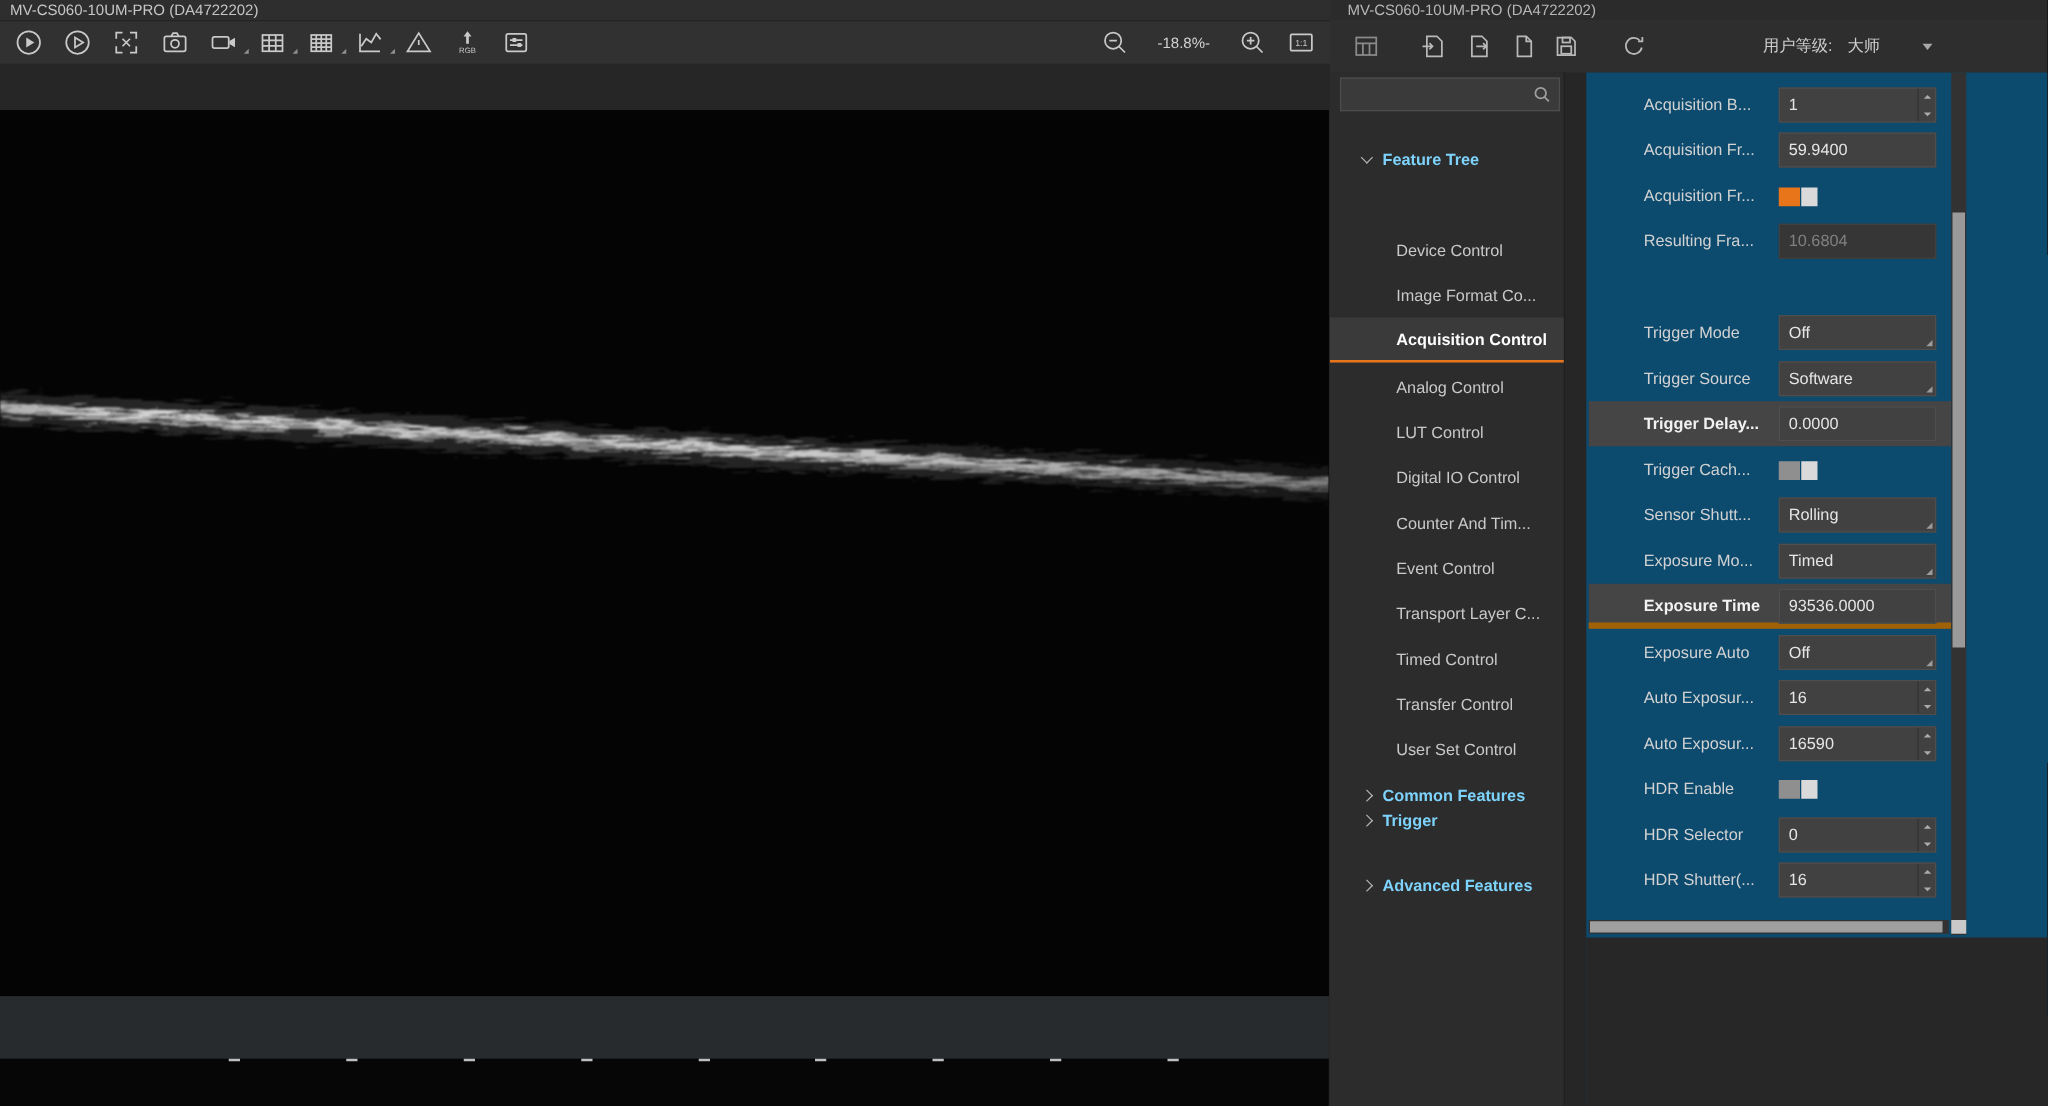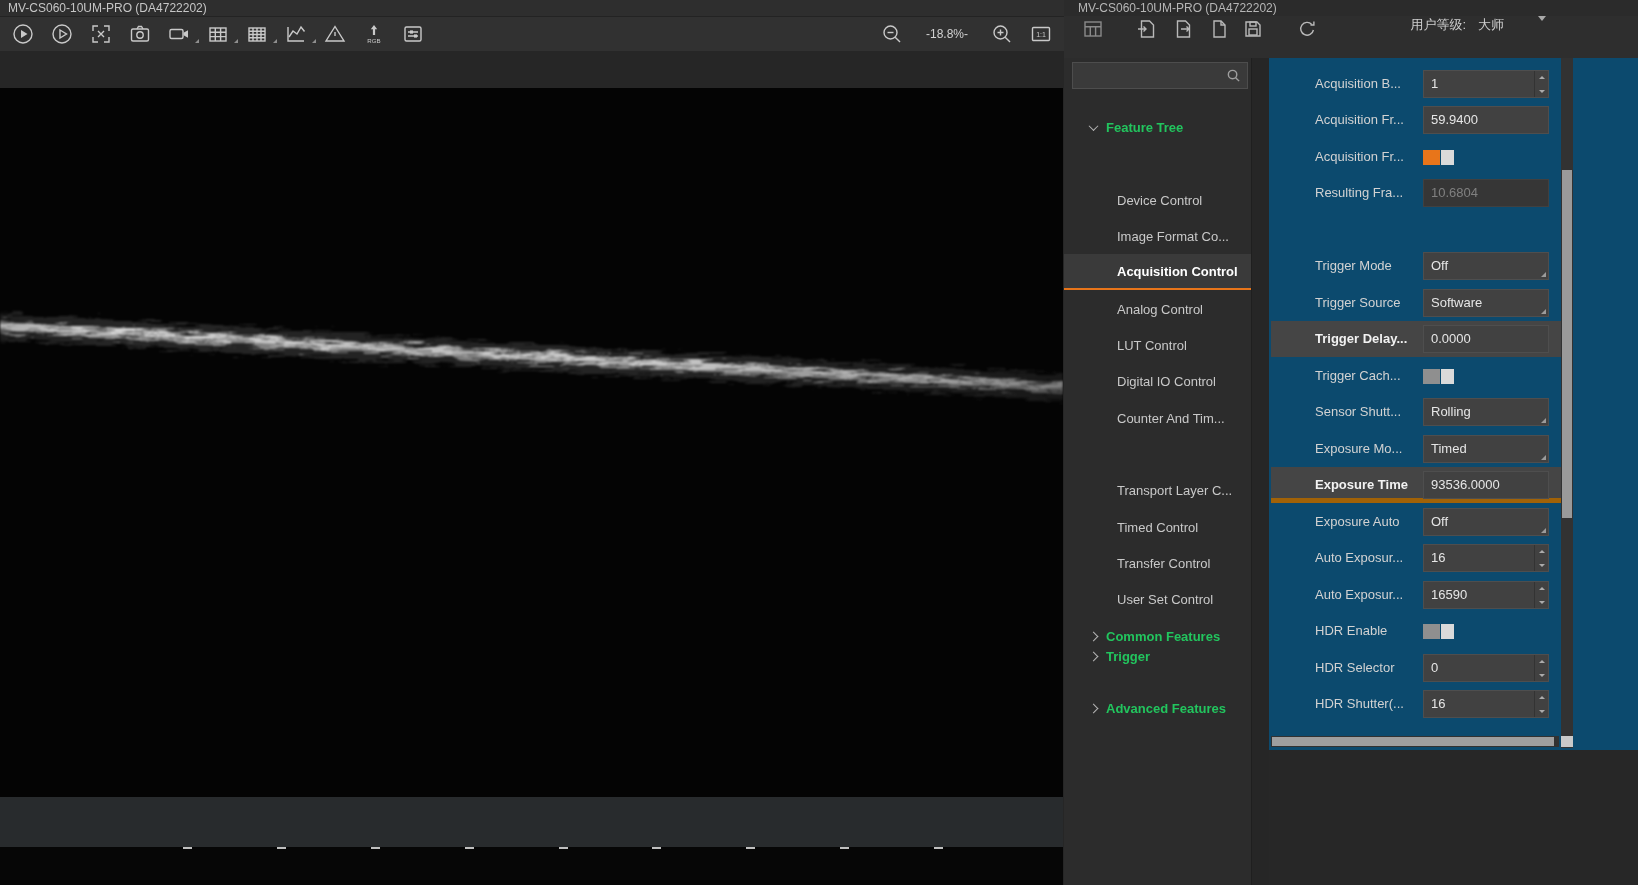--- a/index.html
+++ b/index.html
@@ -18,34 +18,34 @@
   .zoom-label{font-size:12px;color:#d2d2d2;margin:0 8px;white-space:nowrap}
   .viewport{position:absolute;left:0;top:88px;width:1063px;height:709px;background:#000}
   .viewport svg{display:block}
   .strip{position:absolute;left:0;top:797px;width:1063px;height:50px;background:#282b2d}
   .ruler{position:absolute;left:0;top:847px;width:1063px;height:38px;background:#060606}
   .tick{position:absolute;top:0;width:9px;height:2px;background:#bfbfbf}
 
   
   .right-header{position:absolute;left:1064px;top:0;width:574px;height:16px;background:#2b2b2b;font-size:12px;color:#b6b6b6;
     line-height:16px;padding-left:14px;white-space:nowrap;overflow:hidden}
-  .right-toolbar{position:absolute;left:1064px;top:16px;width:574px;height:42px;background:#2e2e2e;display:flex;align-items:flex-start;padding-right:92px}
+  .right-toolbar{position:absolute;left:1064px;top:16px;width:574px;height:42px;background:#2e2e2e;display:flex;align-items:center;padding-right:92px}
   .right-toolbar .tb-icon svg{stroke:#b9b9b9}
   .ml16{margin-left:16px}.ml28{margin-left:28px}.ml10{margin-left:10px}.ml8{margin-left:8px}.ml12{margin-left:12px}.ml34{margin-left:34px}
   .user-level{font-size:13px;color:#cfcfcf;white-space:nowrap}
   .caret-down{width:0;height:0;border-left:4px solid transparent;border-right:4px solid transparent;border-top:5px solid #a8a8a8;display:inline-block}
 
   
   .tree-panel{position:absolute;left:1064px;top:58px;width:188px;height:827px;background:#2c2c2c;border-right:1px solid #1f1f1f}
   .search{position:absolute;left:8px;top:4px;width:176px;height:27px;background:#3a3a3a;border:1px solid #4d4d4d;display:flex;align-items:center}
   .search input{flex:1;min-width:0;background:transparent;border:none;outline:none;color:#ddd;padding:0 6px;font-size:12px;font-family:"Liberation Sans",sans-serif}
   .search svg{width:15px;height:15px;stroke:#9f9f9f;fill:none;stroke-width:1.5;margin-right:6px;flex:0 0 auto}
   .titem{position:absolute;left:0;width:100%;height:36px;display:flex;align-items:center;cursor:default;white-space:nowrap;overflow:hidden}
   .titem .tlabel{font-size:13px;color:#c9c9c9}
-  .titem.hdr .tlabel{color:#22c55e;font-weight:bold}
+  .titem.hdr .tlabel{color:#7dd3fc;font-weight:bold}
   .titem.child .tlabel{margin-left:53px}
   .titem.selected{background:#3a3a3a;border-bottom:2px solid #e8751a}
   .titem.selected .tlabel{color:#fff;font-weight:bold}
   .chev{width:7px;height:7px;border-right:1.7px solid #b5b5b5;border-bottom:1.7px solid #b5b5b5;display:inline-block;margin-left:26px;margin-right:9px;flex:0 0 auto}
   .chev.down{transform:rotate(45deg) translate(-1px,-1px)}
   .chev.right{transform:rotate(-45deg)}
 
   
   .props-panel{position:absolute;left:1269px;top:58px;width:385px;height:827px;background:#0c4a6e}
   .props-footer{position:absolute;left:0;top:692px;width:100%;height:135px;background:#272727}
@@ -289,20 +289,23 @@
       </div>
     <div class="titem child" style="top:269px">
         <span class="tlabel">LUT Control</span>
       </div>
     <div class="titem child" style="top:305px">
         <span class="tlabel">Digital IO Control</span>
       </div>
     <div class="titem child" style="top:342px">
         <span class="tlabel">Counter And Tim...</span>
       </div>
+    <div class="titem child" style="top:378px">
+        <span class="tlabel">Event Control</span>
+      </div>
     <div class="titem child" style="top:414px">
         <span class="tlabel">Transport Layer C...</span>
       </div>
     <div class="titem child" style="top:451px">
         <span class="tlabel">Timed Control</span>
       </div>
     <div class="titem child" style="top:487px">
         <span class="tlabel">Transfer Control</span>
       </div>
     <div class="titem child" style="top:523px">

